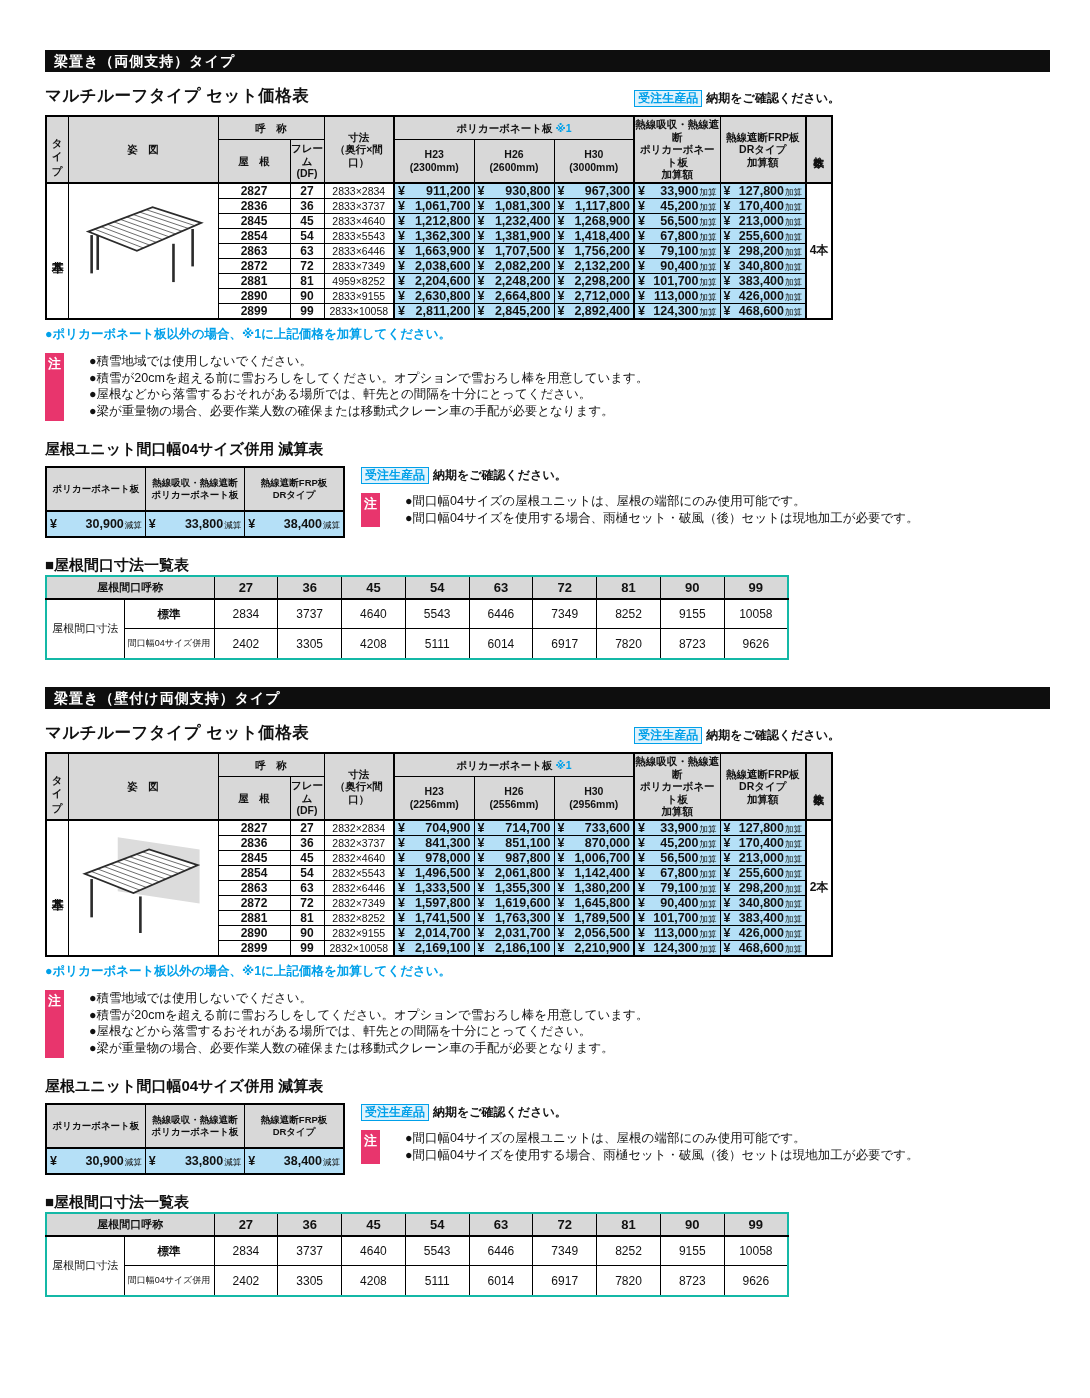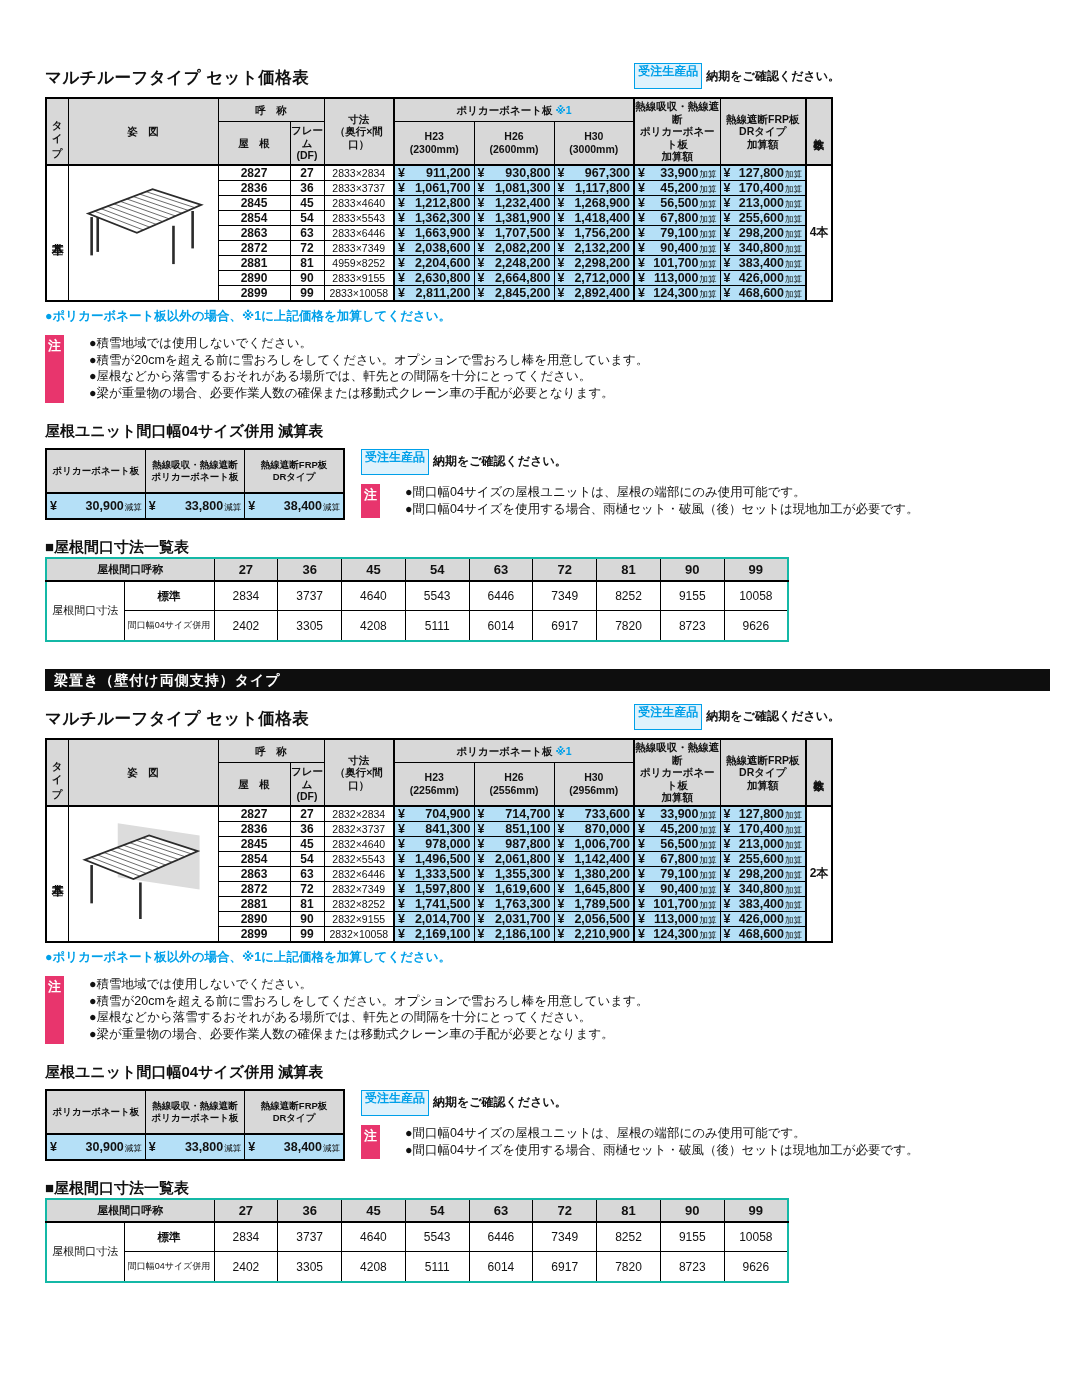--- a/index.html
+++ b/index.html
@@ -3,21 +3,21 @@
 <meta charset="utf-8">
 <style>
 *{margin:0;padding:0;box-sizing:border-box;}
 html,body{background:#fff;}
 body{width:1090px;height:1398px;overflow:hidden;font-family:"Liberation Sans","DejaVu Sans",sans-serif;color:#111;}
 .page{padding:50px 40px 0 45px;}
 .banner{background:#0e0e0e;color:#fff;font-size:14px;font-weight:bold;height:22px;line-height:22px;padding-left:9px;letter-spacing:1px;}
 .title-row{width:795px;display:flex;justify-content:space-between;align-items:flex-end;margin:13px 0 8px;}
 .sec-title{font-size:16.5px;font-weight:bold;letter-spacing:.5px;}
 .order-line{display:flex;align-items:center;gap:4px;font-size:12px;font-weight:bold;}
-.order-badge{color:#00a0e9;border:1px solid #00a0e9;background:#dff2fc;padding:0 3px;height:26px;line-height:15px;font-size:12px;flex:none;}
+.order-badge{color:#00a0e9;border:1px solid #00a0e9;background:#dff2fc;padding:0 3px;height:17px;line-height:15px;font-size:12px;flex:none;}
 table{border-collapse:collapse;}
 .price-table{table-layout:fixed;width:786px;border:2px solid #000;}
 .price-table th,.price-table td{border:1px solid #000;overflow:hidden;}
 .price-table thead th{background:#d8d8d8;font-size:10.5px;font-weight:bold;white-space:pre-line;line-height:1.2;padding:1px 0;text-align:center;}
 .price-table thead tr.h1{height:22px;}
 .price-table thead tr.h2{height:38px;}
 .price-table tbody tr{height:15px;}
 .price-table tbody tr:first-child td{border-top:2px solid #000;}
 .vert{writing-mode:vertical-rl;text-orientation:upright;letter-spacing:1px;}
 th.vert{font-size:10.5px;}
@@ -54,20 +54,21 @@
 .span-table td.sl{font-size:11.5px;font-weight:bold;}
 .span-table td.sl2{font-size:9px;}
 .sec2{margin-top:27px;}
 </style>
 </head>
 <body>
 
 <div class="page">
 
   <section>
+    <div class="banner">梁置き（両側支持）タイプ</div>
     <div class="title-row">
       <h2 class="sec-title">マルチルーフタイプ セット価格表</h2>
       <div class="order-line">
         <span class="order-badge">受注生産品</span>
         <span>納期をご確認ください。</span>
       </div>
     </div>
 
     <table class="price-table">
       <colgroup>

